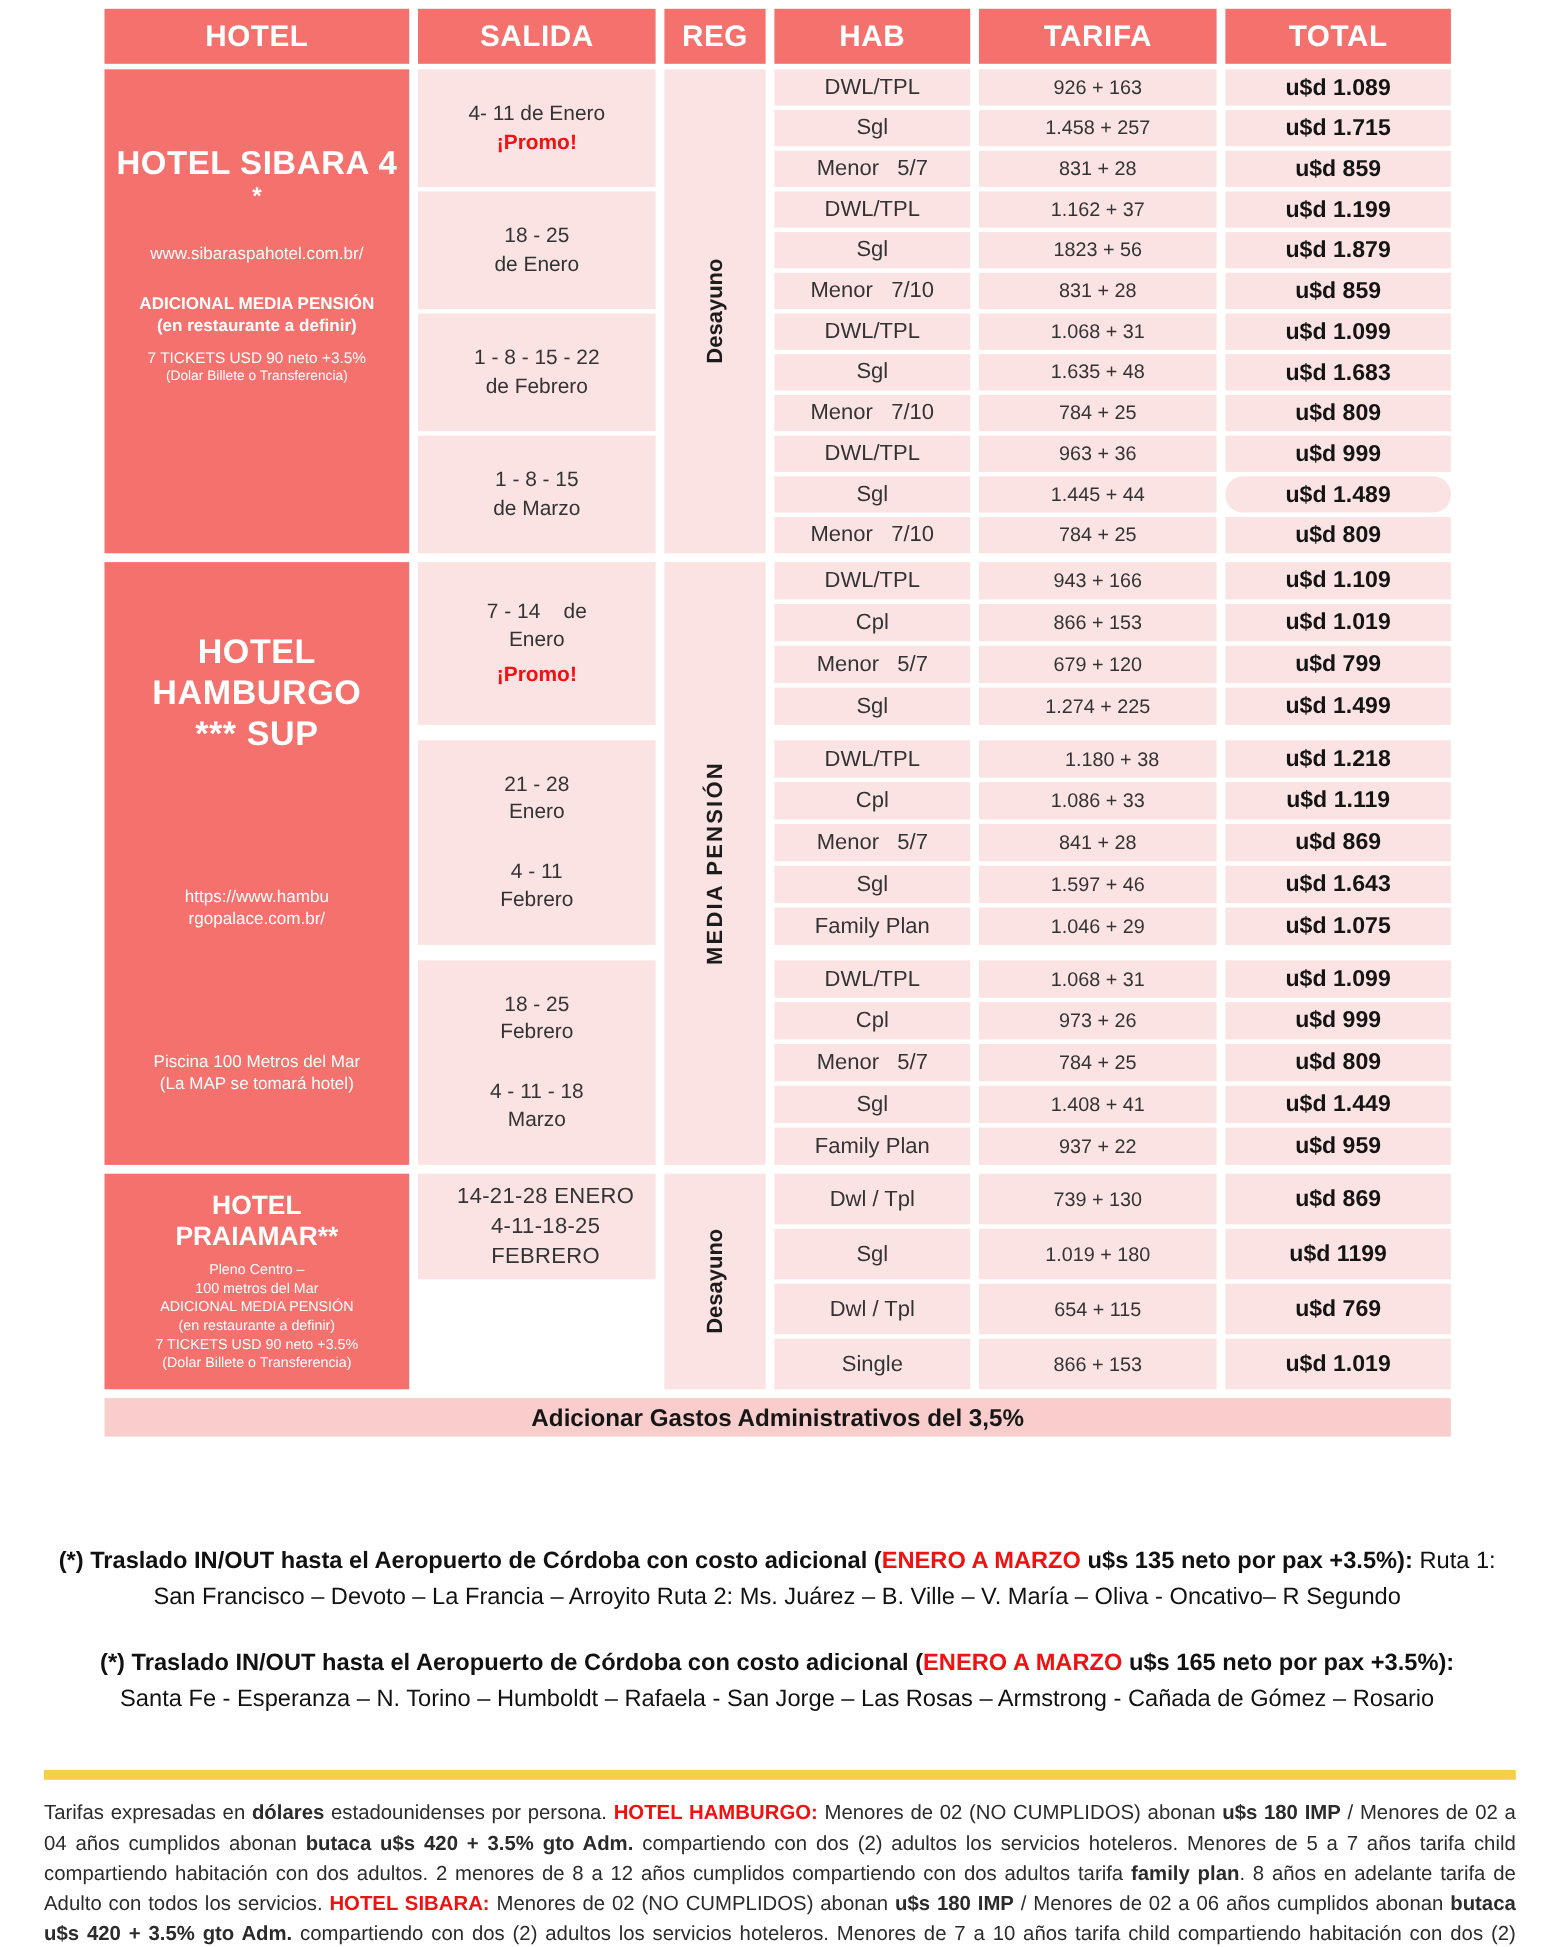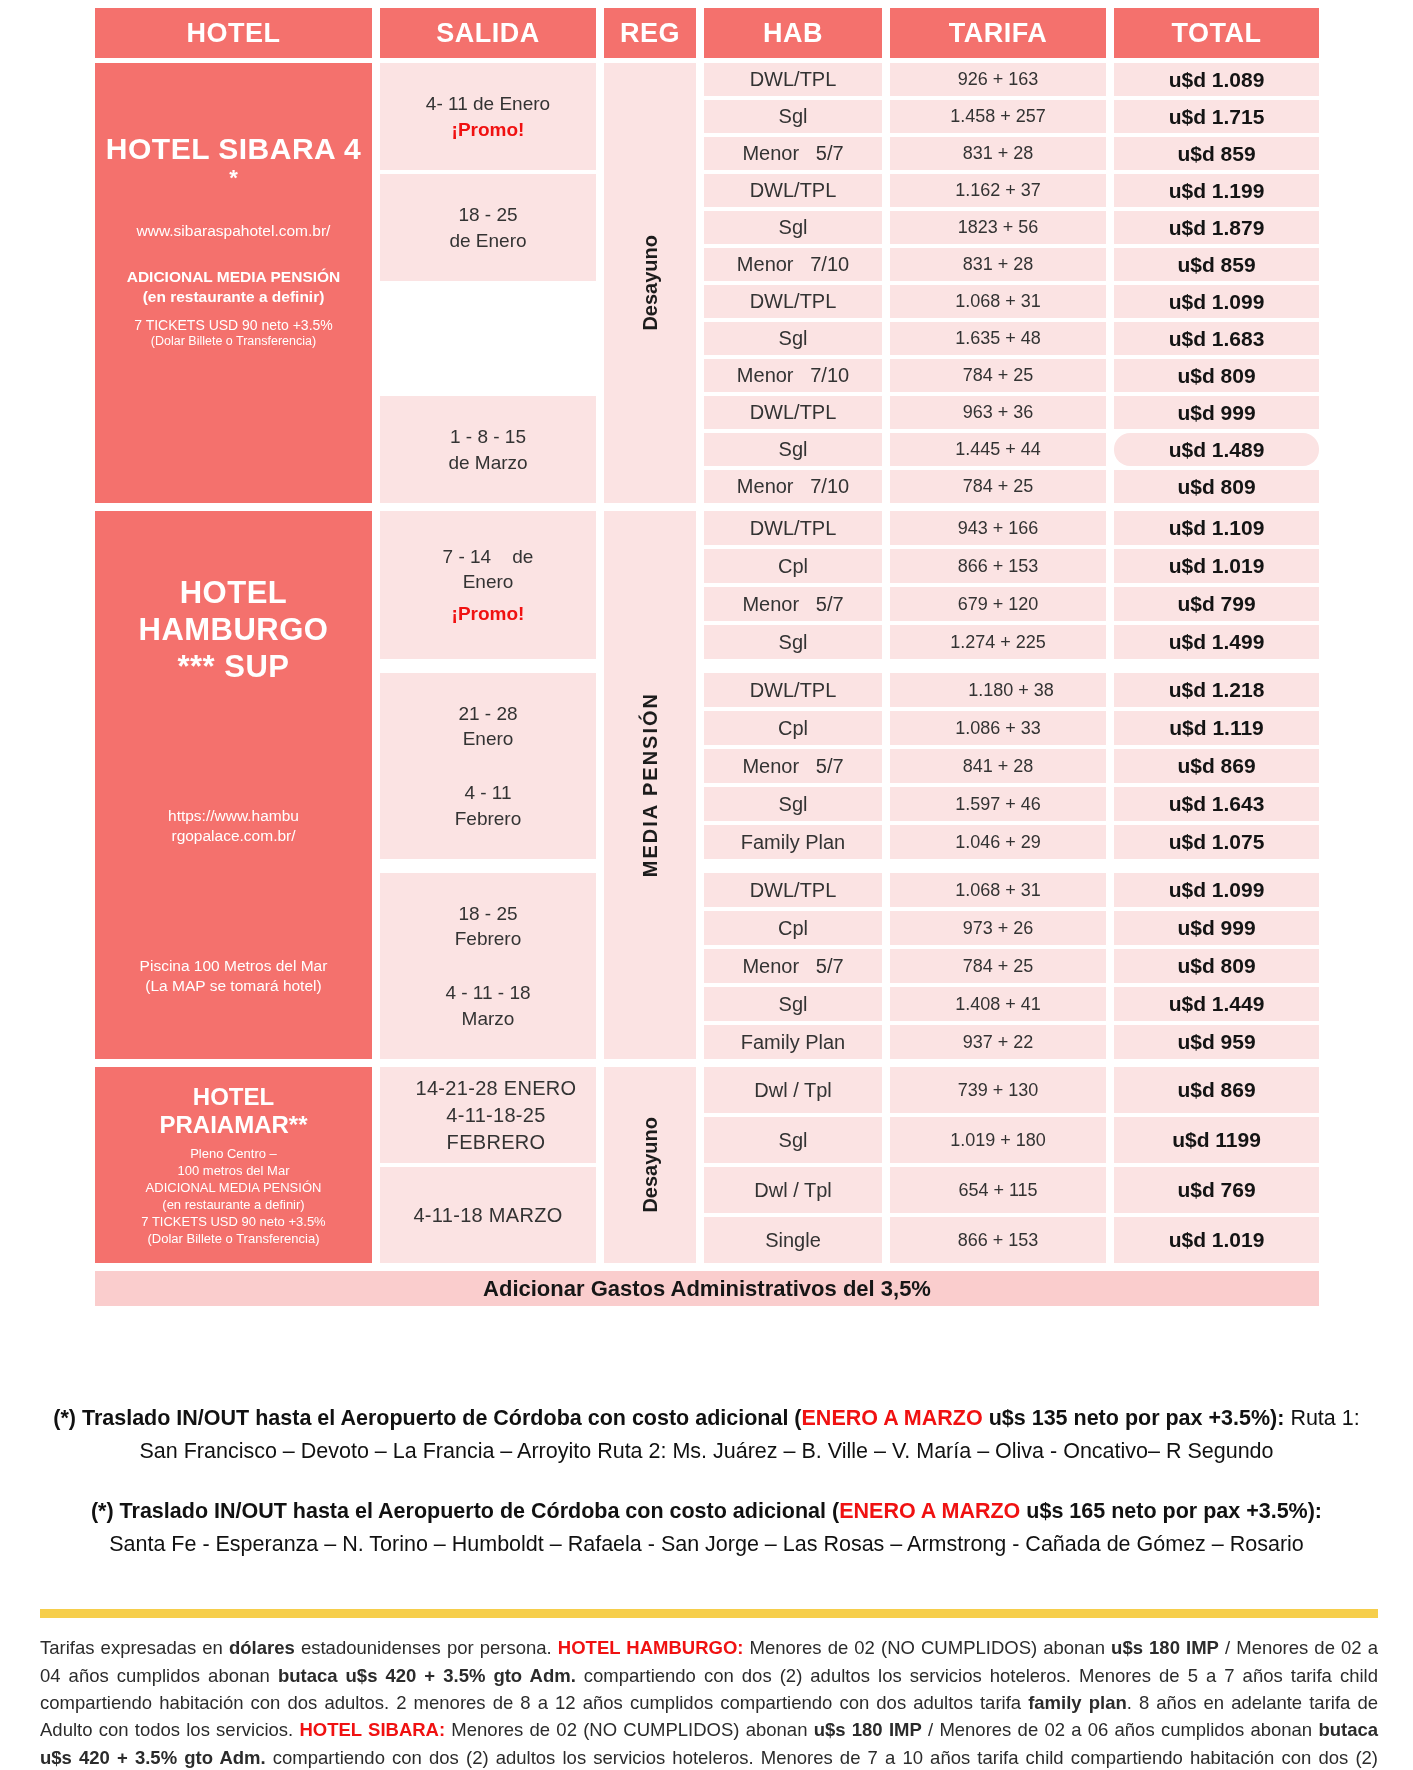--- a/index.html
+++ b/index.html
@@ -91,20 +91,24 @@
               <span class="blk t-xs">(Dolar Billete o Transferencia)</span>
             </div>
           </div>
           <div class="cell salida-cell" style="grid-area: 1 / 2 / 4;">
             <span class="blk ">4- 11 de Enero</span>
             <span class="blk promo">¡Promo!</span>
           </div>
           <div class="cell salida-cell" style="grid-area: 4 / 2 / 7;">
             <span class="blk ">18 - 25</span>
             <span class="blk ">de Enero</span>
+          </div>
+          <div class="cell salida-cell" style="grid-area: 7 / 2 / 10;">
+            <span class="blk ">1 - 8 - 15 - 22</span>
+            <span class="blk ">de Febrero</span>
           </div>
           <div class="cell salida-cell" style="grid-area: 10 / 2 / 13;">
             <span class="blk ">1 - 8 - 15</span>
             <span class="blk ">de Marzo</span>
           </div>
           <div class="cell reg-cell" style="grid-area: 1 / 3 / 13;">
             <span class="reg-text ">Desayuno</span>
           </div>
           <div class="cell hab-cell" style="grid-area: 1 / 4;">DWL/TPL</div>
           <div class="cell tarifa-cell" style="grid-area: 1 / 5;">926 + 163</div>
@@ -228,23 +232,20 @@
               <span class="blk t-xs2">ADICIONAL MEDIA PENSIÓN</span>
               <span class="blk t-xs2">(en restaurante a definir)</span>
               <span class="blk t-xs2">7 TICKETS USD 90 neto +3.5%</span>
               <span class="blk t-xs2">(Dolar Billete o Transferencia)</span>
             </div>
           </div>
           <div class="cell salida-cell" style="grid-area: 1 / 2 / 3; padding-left: 16px;">
             <span class="blk caps">14-21-28 ENERO</span>
             <span class="blk caps">4-11-18-25 FEBRERO</span>
           </div>
-          <div class="cell salida-cell" style="grid-area: 3 / 2 / 5;">
-            <span class="blk caps">4-11-18 MARZO</span>
-          </div>
           <div class="cell reg-cell" style="grid-area: 1 / 3 / 5;">
             <span class="reg-text ">Desayuno</span>
           </div>
           <div class="cell hab-cell" style="grid-area: 1 / 4;">Dwl / Tpl</div>
           <div class="cell tarifa-cell" style="grid-area: 1 / 5;">739 + 130</div>
           <div class="cell total-cell" style="grid-area: 1 / 6;">u$d 869</div>
           <div class="cell hab-cell" style="grid-area: 2 / 4;">Sgl</div>
           <div class="cell tarifa-cell" style="grid-area: 2 / 5;">1.019 + 180</div>
           <div class="cell total-cell" style="grid-area: 2 / 6;">u$d 1199</div>
           <div class="cell hab-cell" style="grid-area: 3 / 4;">Dwl / Tpl</div>

